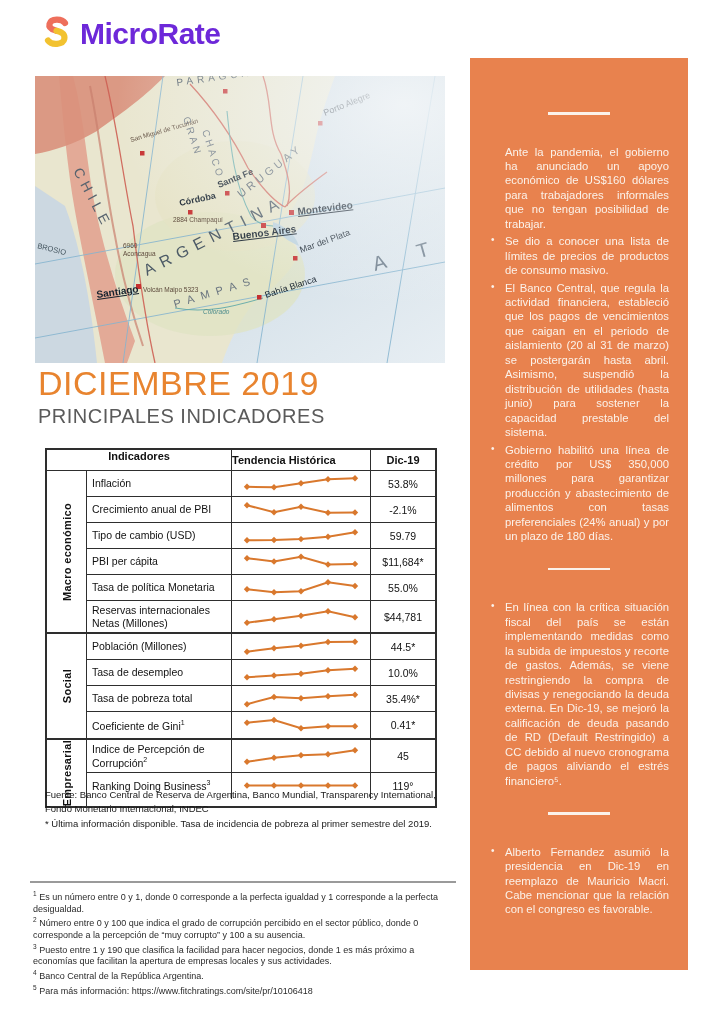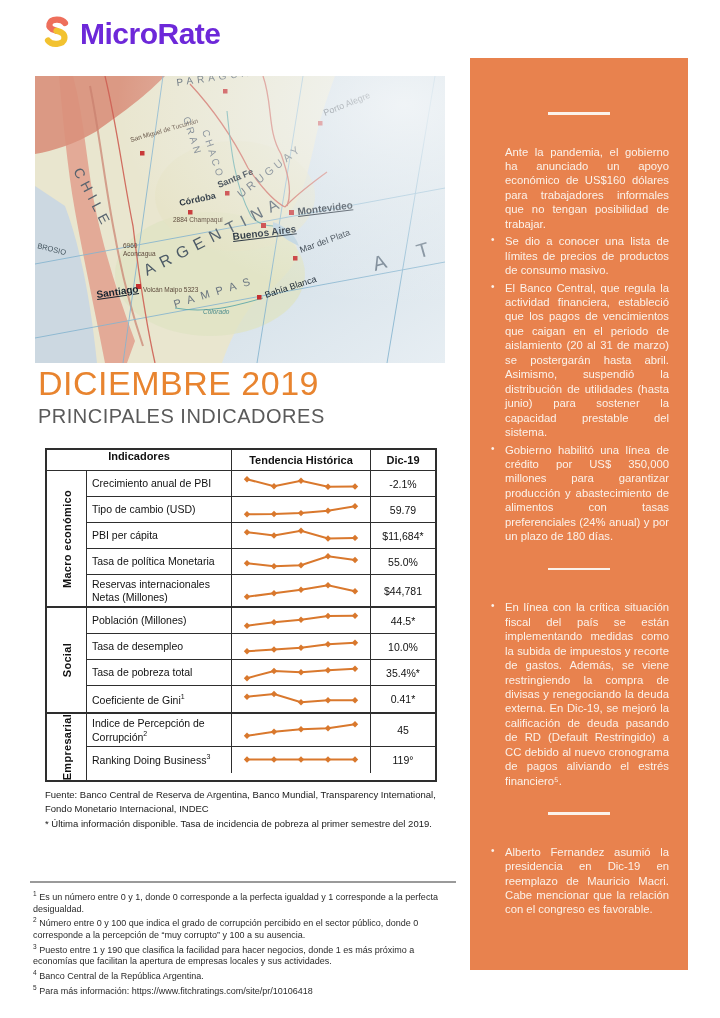--- a/index.html
+++ b/index.html
@@ -16,21 +16,21 @@
 
   
   .title-block { position:absolute; top:364px; left:38px; }
   .title-main { font-size:34px; font-weight:400; color:#E8842F; letter-spacing:0.5px; }
   .title-sub  { font-size:20px; font-weight:400; color:#5a5a5a; letter-spacing:0.5px; margin-top:2px; }
 
   
   .ind-table { position:absolute; top:448px; left:45px; width:392px; border:2px solid #2e2e2e; background:#fff; }
   .t-header { display:flex; border-bottom:1px solid #2e2e2e; font-weight:700; font-size:11px; color:#111; }
   .t-header .h-ind { width:185px; text-align:center; padding:0 0; border-right:1px solid #2e2e2e; }
-  .t-header .h-trend { width:139px; text-align:center; padding:4px 0; border-right:1px solid #2e2e2e; }
+  .t-header .h-trend { width:139px; text-align:left; padding:4px 0; border-right:1px solid #2e2e2e; }
   .t-header .h-val { flex:1; text-align:center; padding:4px 0; }
   .t-group { display:flex; border-bottom:2px solid #2e2e2e; }
   .t-group:last-child { border-bottom:none; }
   .g-label { width:40px; border-right:1px solid #2e2e2e; display:flex; align-items:center; justify-content:center; }
   .g-label span { transform:rotate(180deg); writing-mode:vertical-rl; font-weight:700; font-size:11px; color:#111; letter-spacing:0.3px; white-space:nowrap; }
   .g-rows { flex:1; display:flex; flex-direction:column; }
   .t-row { display:flex; border-bottom:1px solid #2e2e2e; min-height:26px; }
   .t-row:last-child { border-bottom:none; }
   .c-name { width:145px; border-right:1px solid #2e2e2e; font-size:10.5px; color:#111; padding:3px 3px 3px 5px; display:flex; align-items:center; line-height:1.2; }
   .c-name sup { font-size:7px; }
@@ -176,20 +176,36 @@
       <div class="h-val">Dic-19</div>
     </div>
     <div id="table-body">
         <div class="t-group">
           <div class="g-label">
             <span>Macro económico</span>
           </div>
           <div class="g-rows">
             <div class="t-row">
               <div class="c-name">
+                <span>Inflación</span>
+              </div>
+              <div class="c-trend">
+                <svg width="132" height="24">
+                  <polyline points="12,14.799999999999999 39,15.25 66,11.2 93,7.3 120,6.25" fill="none" stroke="#D9782D" stroke-width="2"></polyline>
+                  <path d="M12,11.599999999999998 L15.2,14.799999999999999 L12,18 L8.8,14.799999999999999 Z" fill="#D9782D"></path>
+                  <path d="M39,12.05 L42.2,15.25 L39,18.45 L35.8,15.25 Z" fill="#D9782D"></path>
+                  <path d="M66,7.999999999999999 L69.2,11.2 L66,14.399999999999999 L62.8,11.2 Z" fill="#D9782D"></path>
+                  <path d="M93,4.1 L96.2,7.3 L93,10.5 L89.8,7.3 Z" fill="#D9782D"></path>
+                  <path d="M120,3.05 L123.2,6.25 L120,9.45 L116.8,6.25 Z" fill="#D9782D"></path>
+                </svg>
+              </div>
+              <div class="c-val">53.8%</div>
+            </div>
+            <div class="t-row">
+              <div class="c-name">
                 <span>Crecimiento anual de PBI</span>
               </div>
               <div class="c-trend">
                 <svg width="132" height="24">
                   <polyline points="12,7.3 39,14.2 66,8.799999999999999 93,14.799999999999999 120,14.5" fill="none" stroke="#D9782D" stroke-width="2"></polyline>
                   <path d="M12,4.1 L15.2,7.3 L12,10.5 L8.8,7.3 Z" fill="#D9782D"></path>
                   <path d="M39,11 L42.2,14.2 L39,17.4 L35.8,14.2 Z" fill="#D9782D"></path>
                   <path d="M66,5.599999999999999 L69.2,8.799999999999999 L66,12 L62.8,8.799999999999999 Z" fill="#D9782D"></path>
                   <path d="M93,11.599999999999998 L96.2,14.799999999999999 L93,18 L89.8,14.799999999999999 Z" fill="#D9782D"></path>
                   <path d="M120,11.3 L123.2,14.5 L120,17.7 L116.8,14.5 Z" fill="#D9782D"></path>

